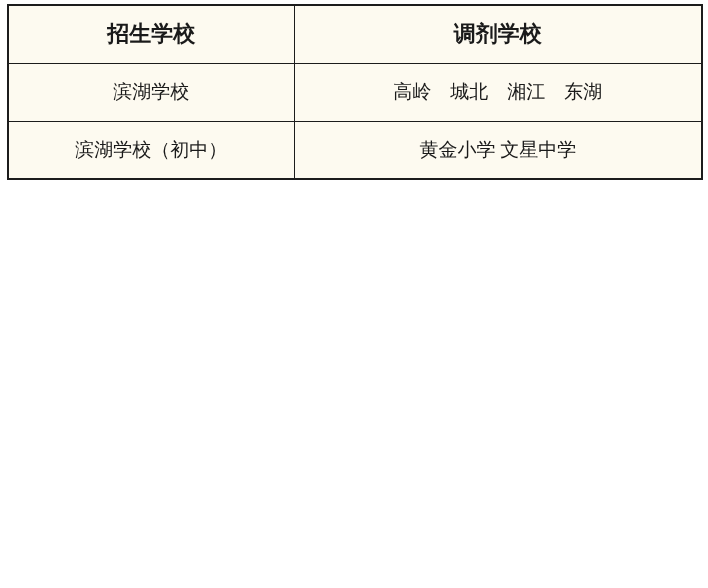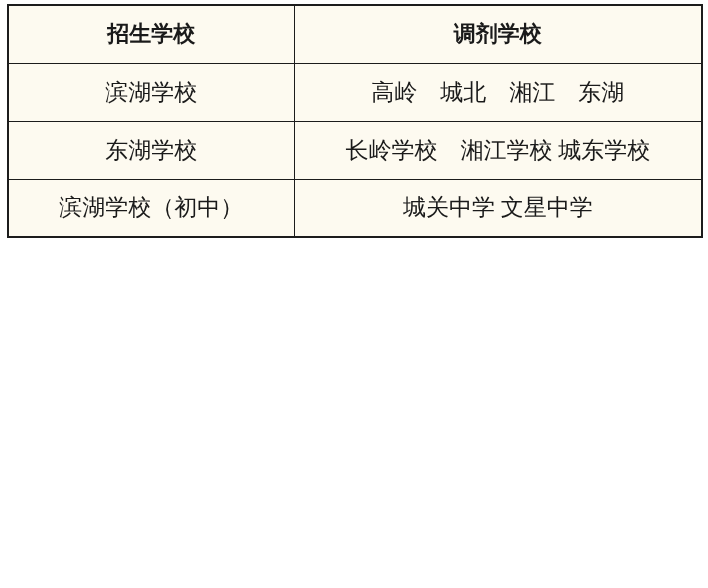--- a/index.html
+++ b/index.html
@@ -32,21 +32,21 @@
     vertical-align:middle;
     padding:0 6px;
     overflow:hidden;
   }
   .school-table th{
     font-family:"Liberation Sans", sans-serif;
     font-weight:bold;
     font-size:22px;
   }
   .school-table td{
-    font-size:23px;
+    font-size:19px;
   }
   .cell-text{
     white-space:pre-wrap;
     display:inline-block;
   }
   col.c-enroll{width:286px;}
   col.c-transfer{width:408px;}
 </style>
 </head>
 <body>
@@ -66,22 +66,18 @@
           <span class="cell-text">调剂学校</span>
         </th>
       </tr>
     </thead>
     <tbody>
       <tr>
         <td><span class="cell-text">滨湖学校</span></td>
         <td><span class="cell-text">高岭　城北　湘江　东湖</span></td>
       </tr>
       <tr>
-        <td><span class="cell-text">东湖学校</span></td>
-        <td><span class="cell-text">长岭学校　湘江学校 城东学校</span></td>
-      </tr>
-      <tr>
         <td><span class="cell-text">滨湖学校（初中）</span></td>
-        <td><span class="cell-text">城关中学 文星中学</span></td>
+        <td><span class="cell-text">黄金小学 文星中学</span></td>
       </tr>
     </tbody>
   </table>
 </div>
 
 </body></html>

